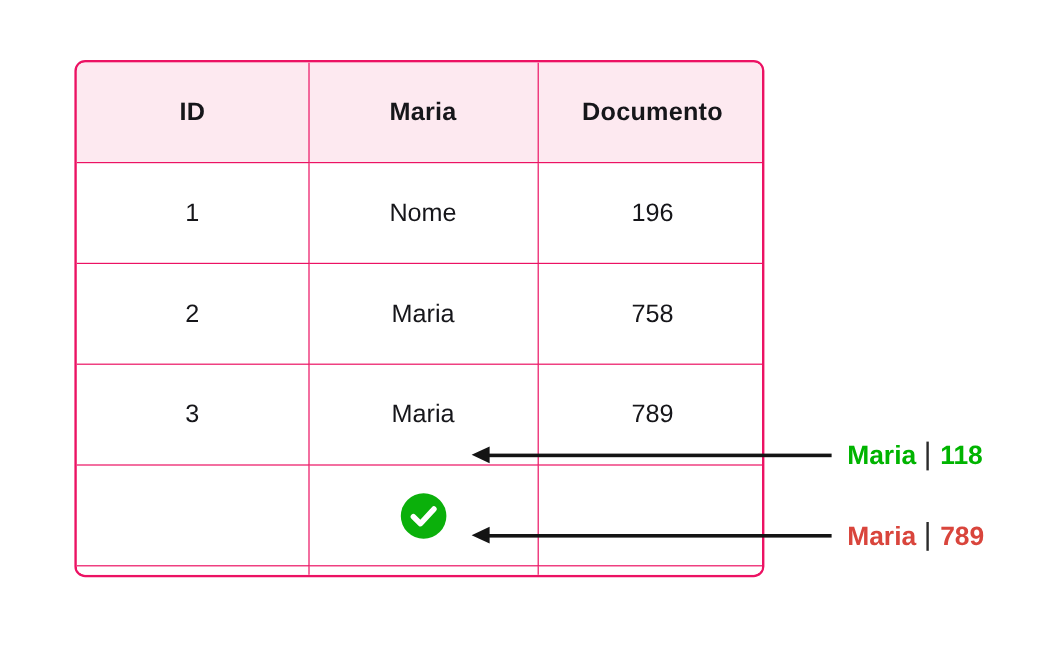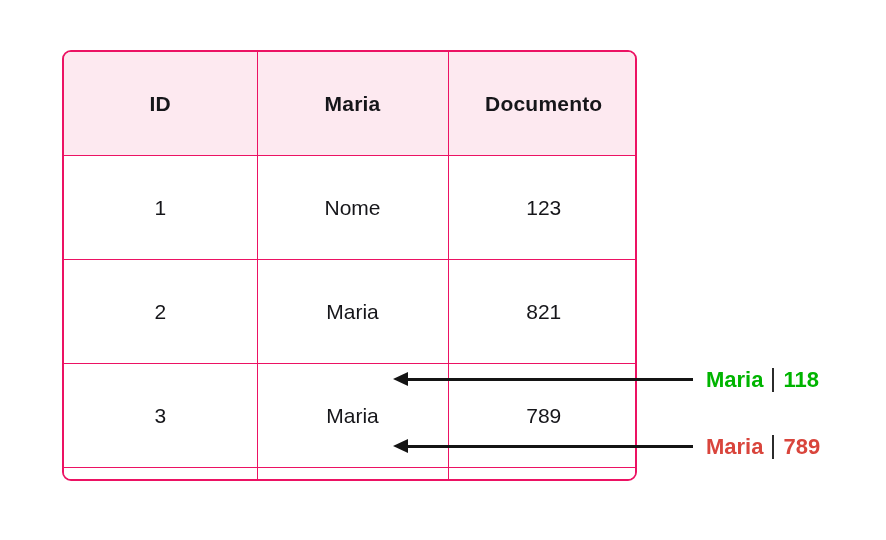--- a/index.html
+++ b/index.html
@@ -37,21 +37,21 @@
     background: #ffffff;
   }
   table.grid {
     border-collapse: collapse;
     width: 100%;
     height: 100%;
     table-layout: fixed;
   }
   table.grid td, table.grid th {
     border: 1px solid #ec1263;
-    padding: 16px;
+    padding: 6px;
     text-align: center;
     vertical-align: middle;
     height: 71px;
   }
   
   table.grid tr:first-child th { border-top: none; }
   table.grid tr:last-child td { border-bottom: none; }
   table.grid tr th:first-child,
   table.grid tr td:first-child { border-left: none; }
   table.grid tr th:last-child,
@@ -160,27 +160,27 @@
           <th>ID</th>
           <th>Maria</th>
           <th>Documento</th>
         </tr>
       </thead>
       <tbody>
 
         <tr>
           <td>1</td>
           <td>Nome</td>
-          <td>123</td>
+          <td>196</td>
         </tr>
 
         <tr>
           <td>2</td>
           <td>Maria</td>
-          <td>821</td>
+          <td>758</td>
         </tr>
 
         <tr>
           <td>3</td>
           <td>Maria</td>
           <td>789</td>
         </tr>
 
         <tr>
           <td></td>

